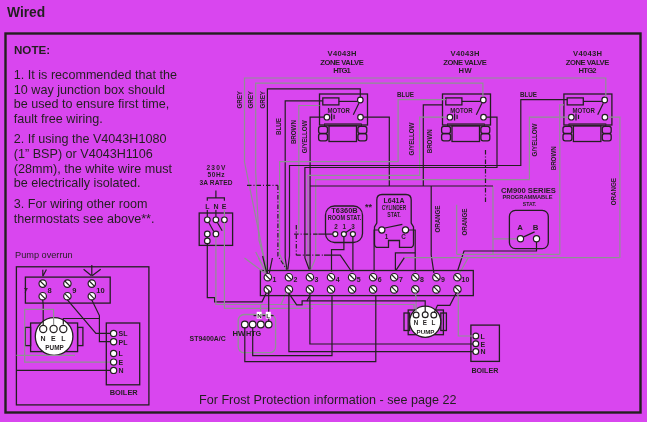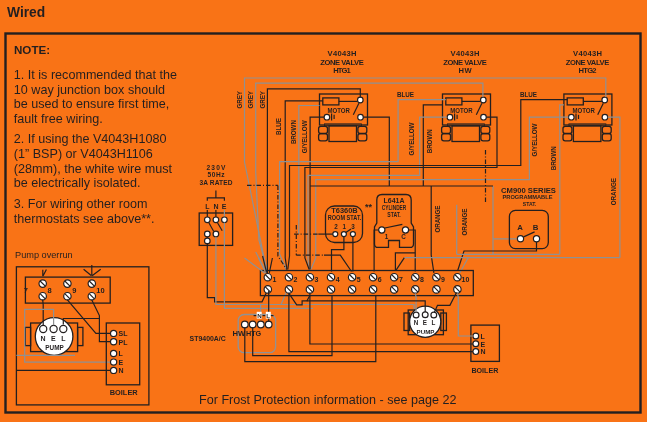--- a/index.html
+++ b/index.html
@@ -1,16 +1,16 @@
 <!DOCTYPE html>
 <html><head>
 <meta charset="utf-8">
 <style>
   html,body{margin:0;padding:0;background:#fff;}
-  #page{position:relative;width:647px;height:422px;background:#f97316;font-family:"Liberation Sans",sans-serif;text-align:right;}
+  #page{position:relative;width:647px;height:422px;background:#d946ef;font-family:"Liberation Sans",sans-serif;text-align:right;}
   svg{position:absolute;left:0;top:0;}
   text{fill:#231f20;font-family:"Liberation Sans",sans-serif;}
   .k{stroke:#231f20;fill:none;stroke-width:1.2;}
   .g{stroke:#8f9193;fill:none;stroke-width:1.2;}
   .bx{stroke:#231f20;fill:none;stroke-width:1.3;}
   .gbx{stroke:#909295;fill:none;stroke-width:1.3;}
   .sc{stroke:#231f20;fill:#fff;stroke-width:1.2;}
   .t6{font-size:6.3px;}
   .t7{font-size:7px;}
   .vl{font-size:6.3px;font-weight:600;letter-spacing:-0.1px;}

